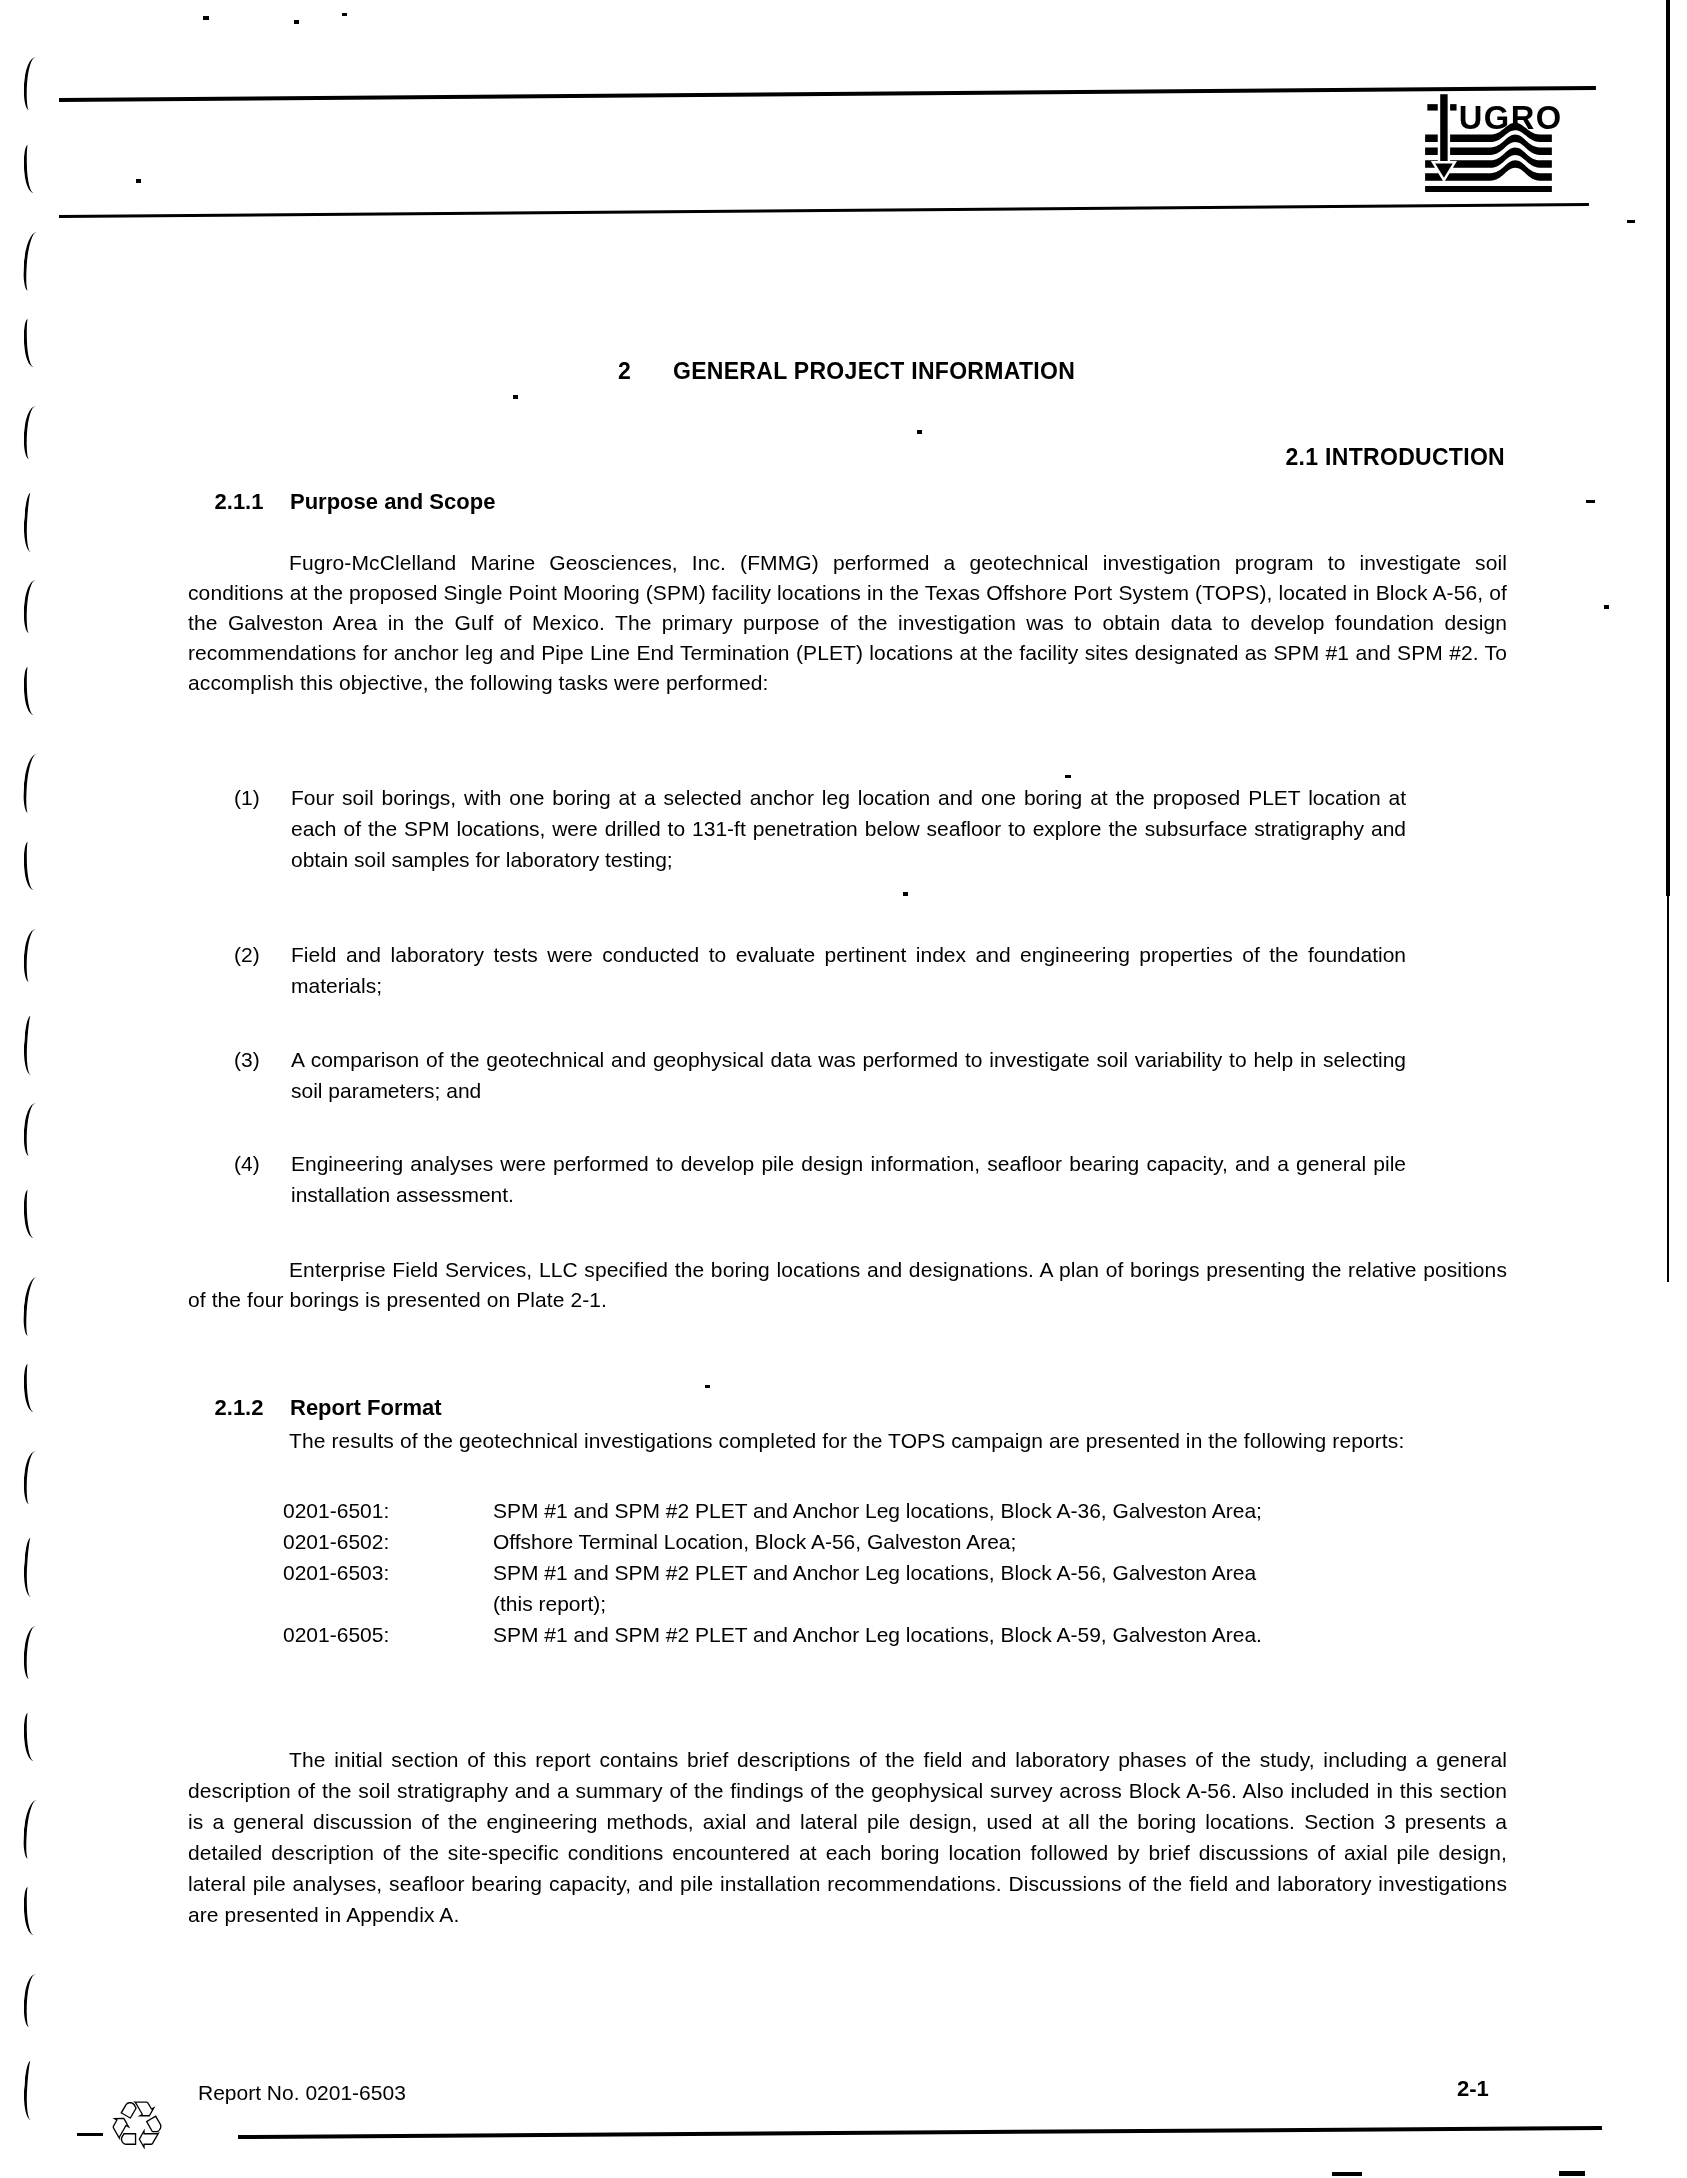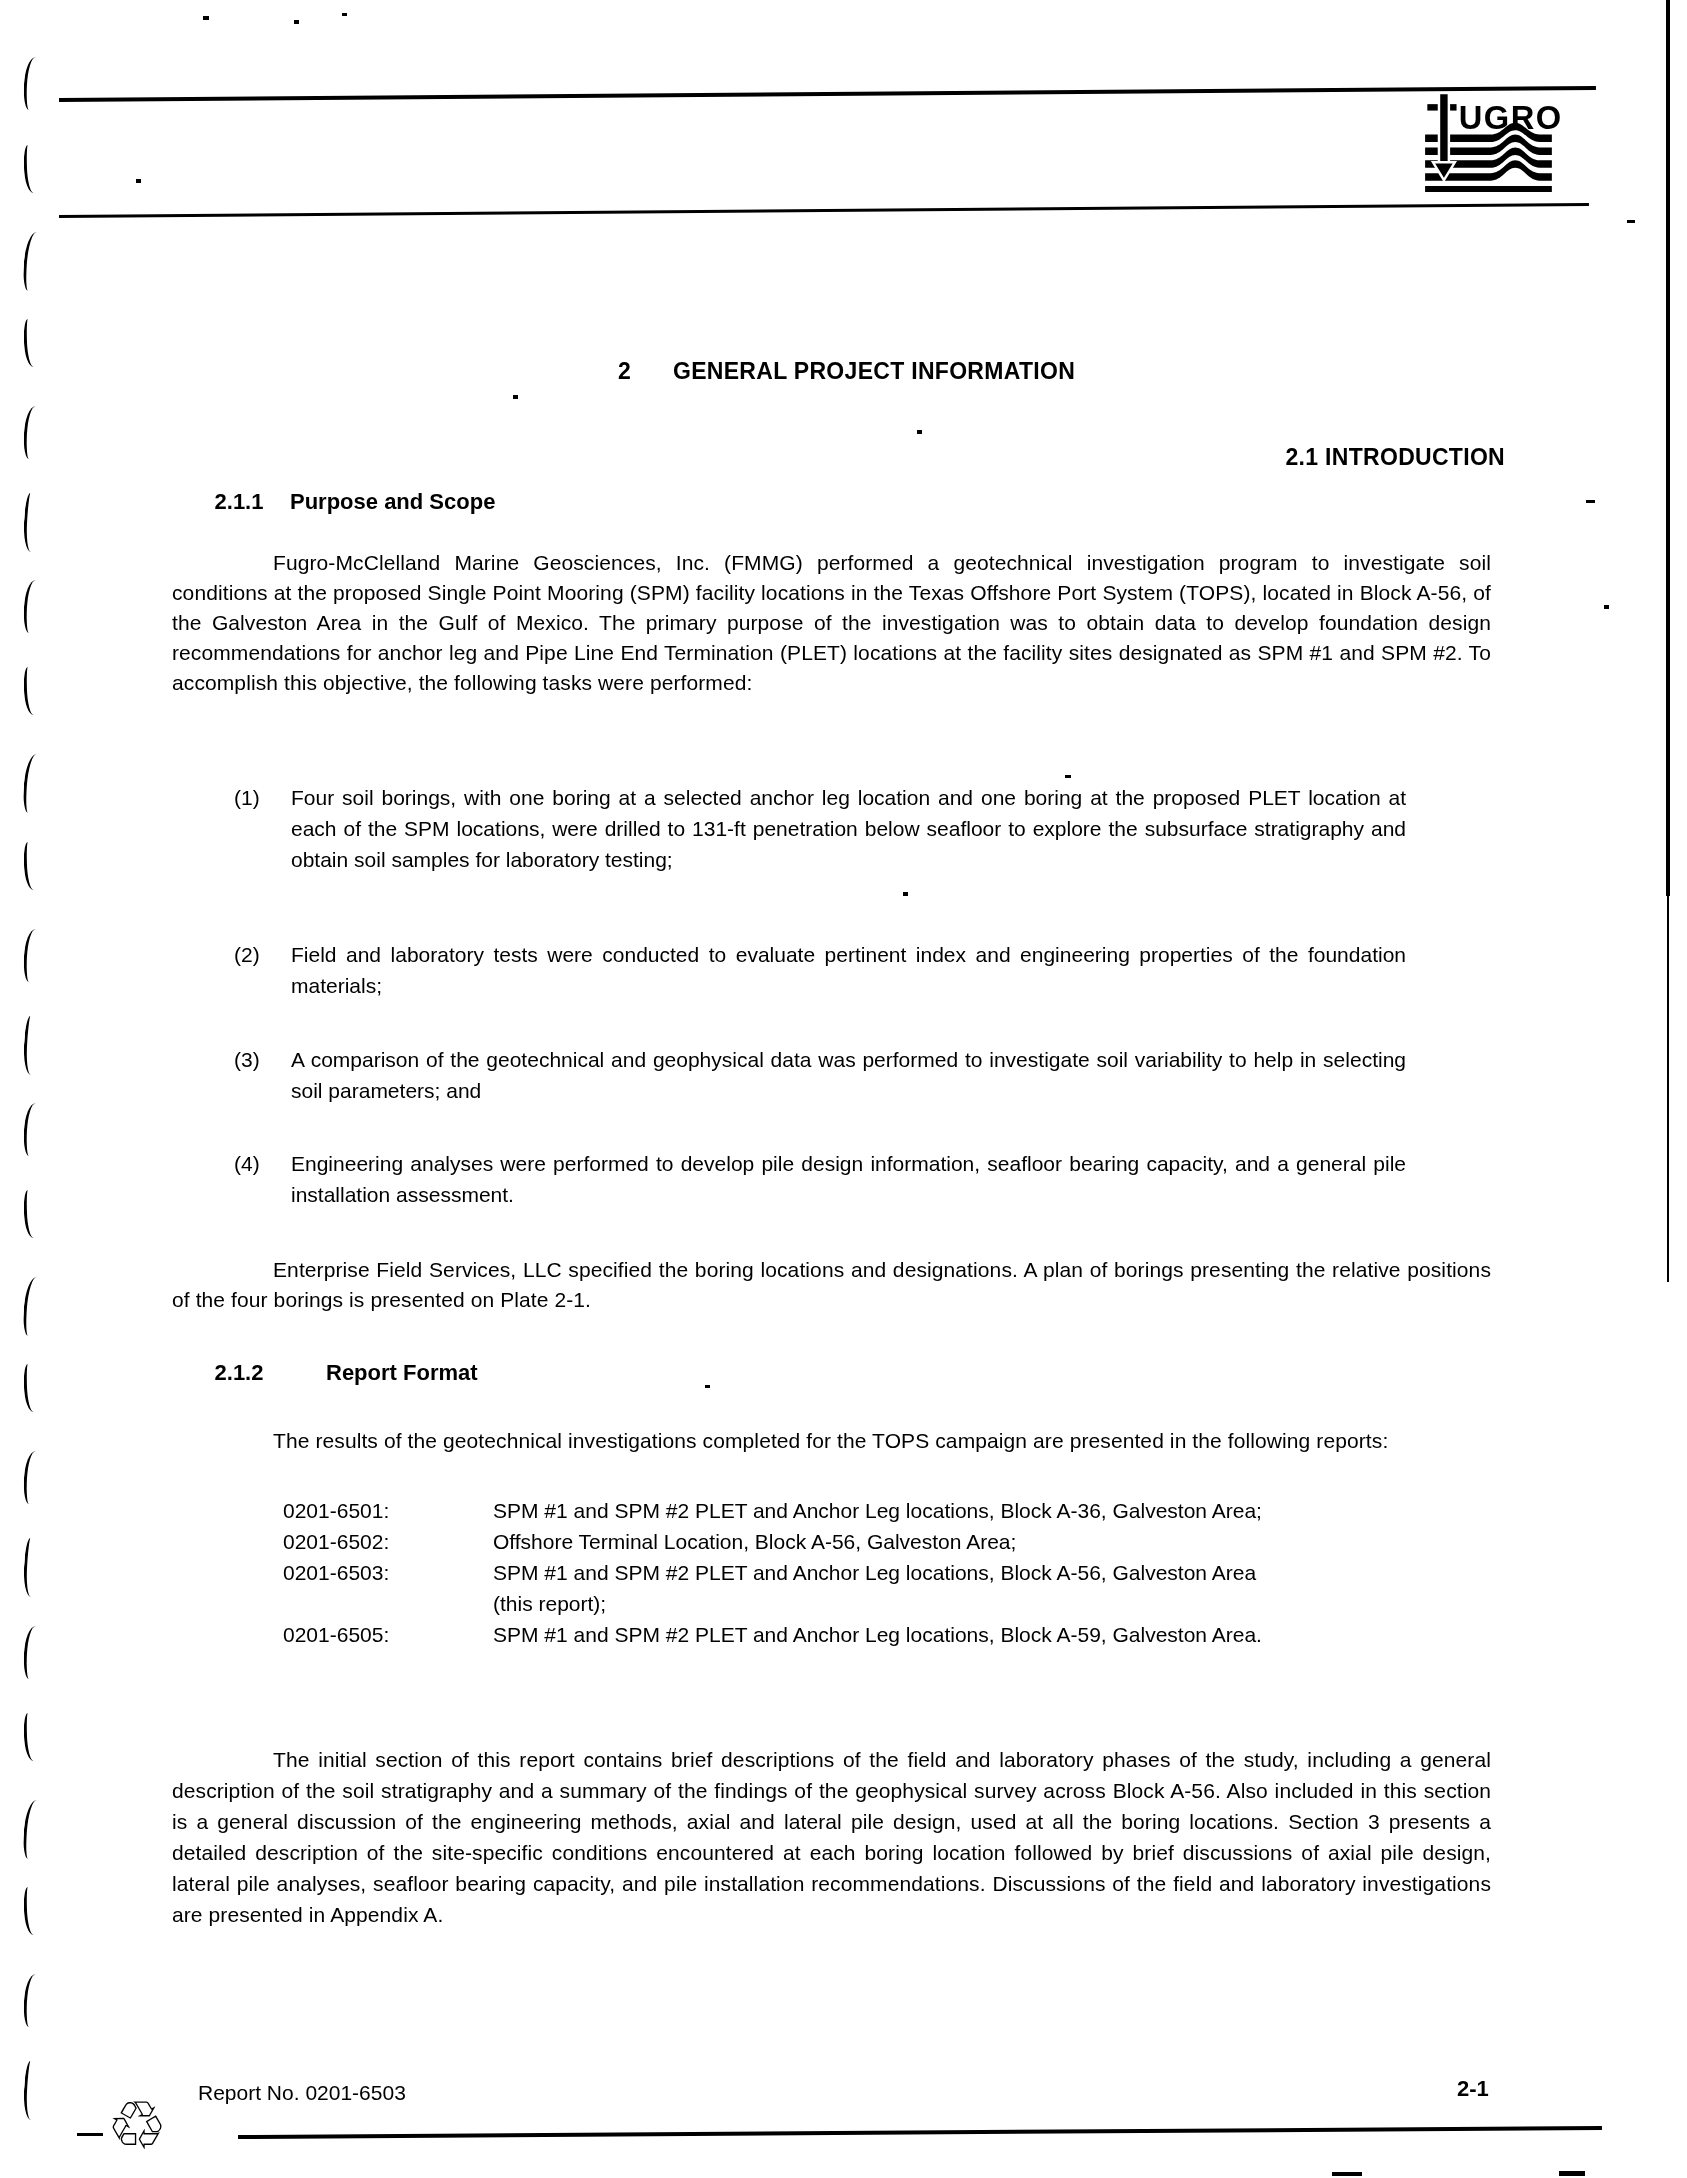--- a/index.html
+++ b/index.html
@@ -22,25 +22,25 @@
   #logo{left:1413px;top:93px;width:147px;height:101px;}
 
   
   .h-center{left:188px;width:1317px;text-align:center;font-weight:bold;font-size:23px;letter-spacing:0.3px;}
   #h-section{top:358px;}
   #h-section .sec-num{margin-right:42px;}
   #h-intro{top:444px;text-align:right;}
   .h-left{left:188px;width:1317px;display:flex;font-weight:bold;font-size:22px;text-align:center;}
   .h-left .h-num{width:102px;flex:0 0 102px;}
   #h-purpose{top:489px;}
-  #h-format{top:1360px;gap:36px;}
+  #h-format{top:1395px;}
 
   
   .para{
-    left:172px;width:1319px;font-size:21px;line-height:30px;
+    left:188px;width:1319px;font-size:21px;line-height:30px;
     text-align:justify;text-indent:101px;letter-spacing:0.1px;
   }
   #para-purpose{top:548px;}
   #para-borings{top:1255px;}
   #para-format{top:1426px;}
   #para-closing{top:1744px;line-height:31px;}
 
   .task{left:188px;width:1228px;font-size:21px;line-height:31px;}
   .task .t-num{position:absolute;left:46px;top:0;}
   .task .t-text{margin-left:103px;width:1115px;text-align:justify;}

